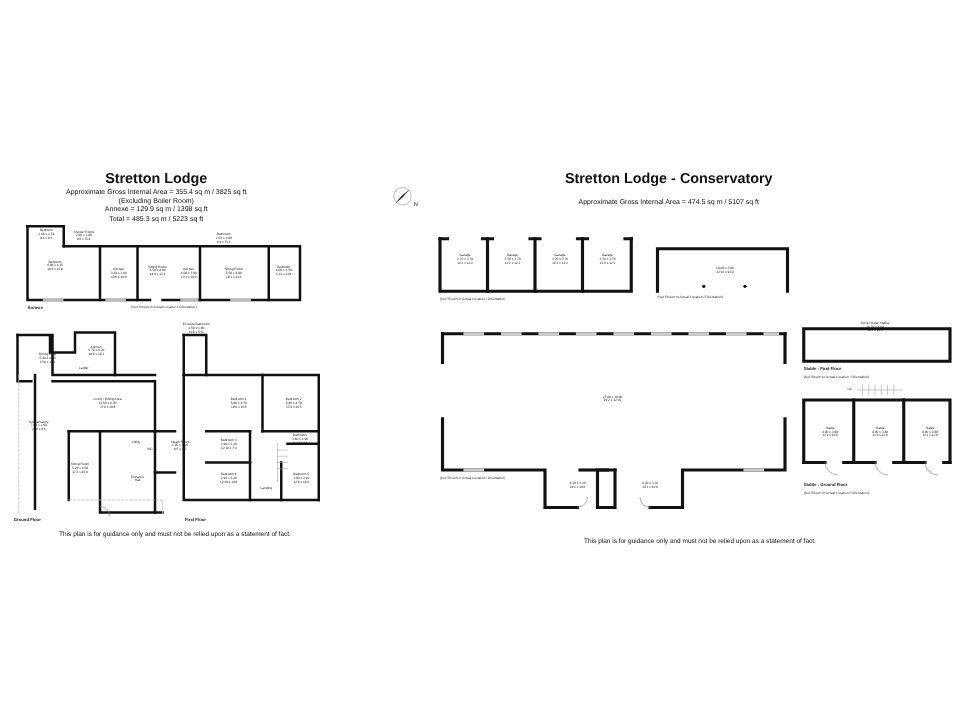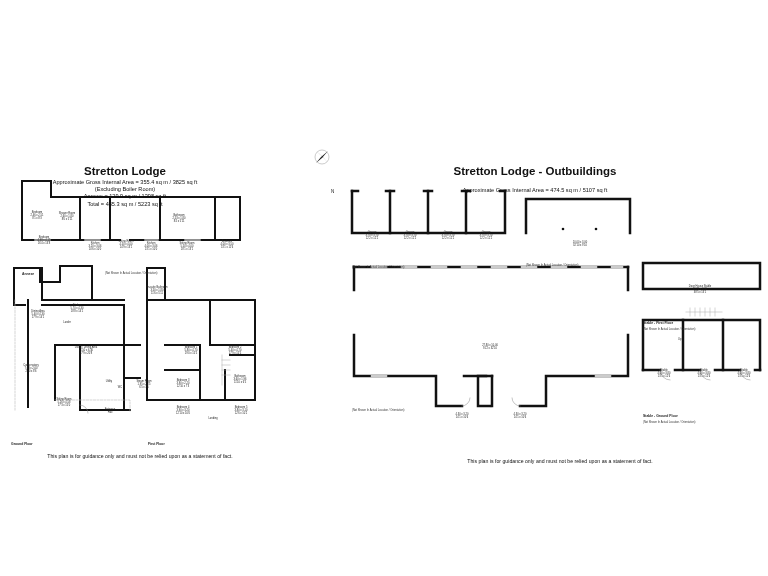--- a/index.html
+++ b/index.html
@@ -1,17 +1,17 @@
 <!DOCTYPE html>
 <html><head>
 <meta charset="utf-8">
 <style>
   html,body{margin:0;padding:0;background:#fff;}
   body{width:768px;height:576px;position:relative;overflow:hidden;font-family:"Liberation Sans",sans-serif;color:#111;}
-  .abs{position:absolute;margin-top:28px;}
+  .abs{position:absolute;}
   .title{font-weight:bold;font-size:11.5px;text-align:center;}
   .sub{font-size:5.6px;text-align:center;line-height:7.2px;}
   .lbl{font-size:2.6px;text-align:center;line-height:3.2px;color:#222;}
   .note{font-size:2.7px;color:#333;white-space:nowrap;}
   .floor{font-size:3.4px;font-weight:bold;color:#222;white-space:nowrap;}
   .disc{font-size:5.2px;text-align:center;white-space:nowrap;color:#111;}
   svg{position:absolute;left:0;top:0;}
 </style>
 </head>
 <body>
@@ -254,21 +254,21 @@
     <div>Steam Room</div>
     <div>1.95 x 2.25</div>
     <div>6'5 x 7'5</div>
   </div>
 <div class="abs floor" style="left:148px;top:414px;">First Floor</div>
 
 <div class="abs disc" style="left:10px;top:425px;width:260px;">This plan is for guidance only and must not be relied upon as a statement of fact.</div>
 
 <div class="abs" style="left:331px;top:161px;font-size:4.5px;">N</div>
 
-<div class="abs title" style="left:430px;top:137px;width:210px;">Stretton Lodge - Outbuildings</div>
+<div class="abs title" style="left:430px;top:137px;width:210px;">Stretton Lodge - Conservatory</div>
 <div class="abs sub" style="left:430px;top:159px;width:210px;">Approximate Gross Internal Area = 474.5 sq m / 5107 sq ft</div>
 
 <div class="abs lbl" style="left:356px;top:203px;width:32px;">
     <div>Garage</div>
     <div>3.70 x 3.70</div>
     <div>12'2 x 12'2</div>
   </div>
 <div class="abs lbl" style="left:394px;top:203px;width:32px;">
     <div>Garage</div>
     <div>3.70 x 3.70</div>

